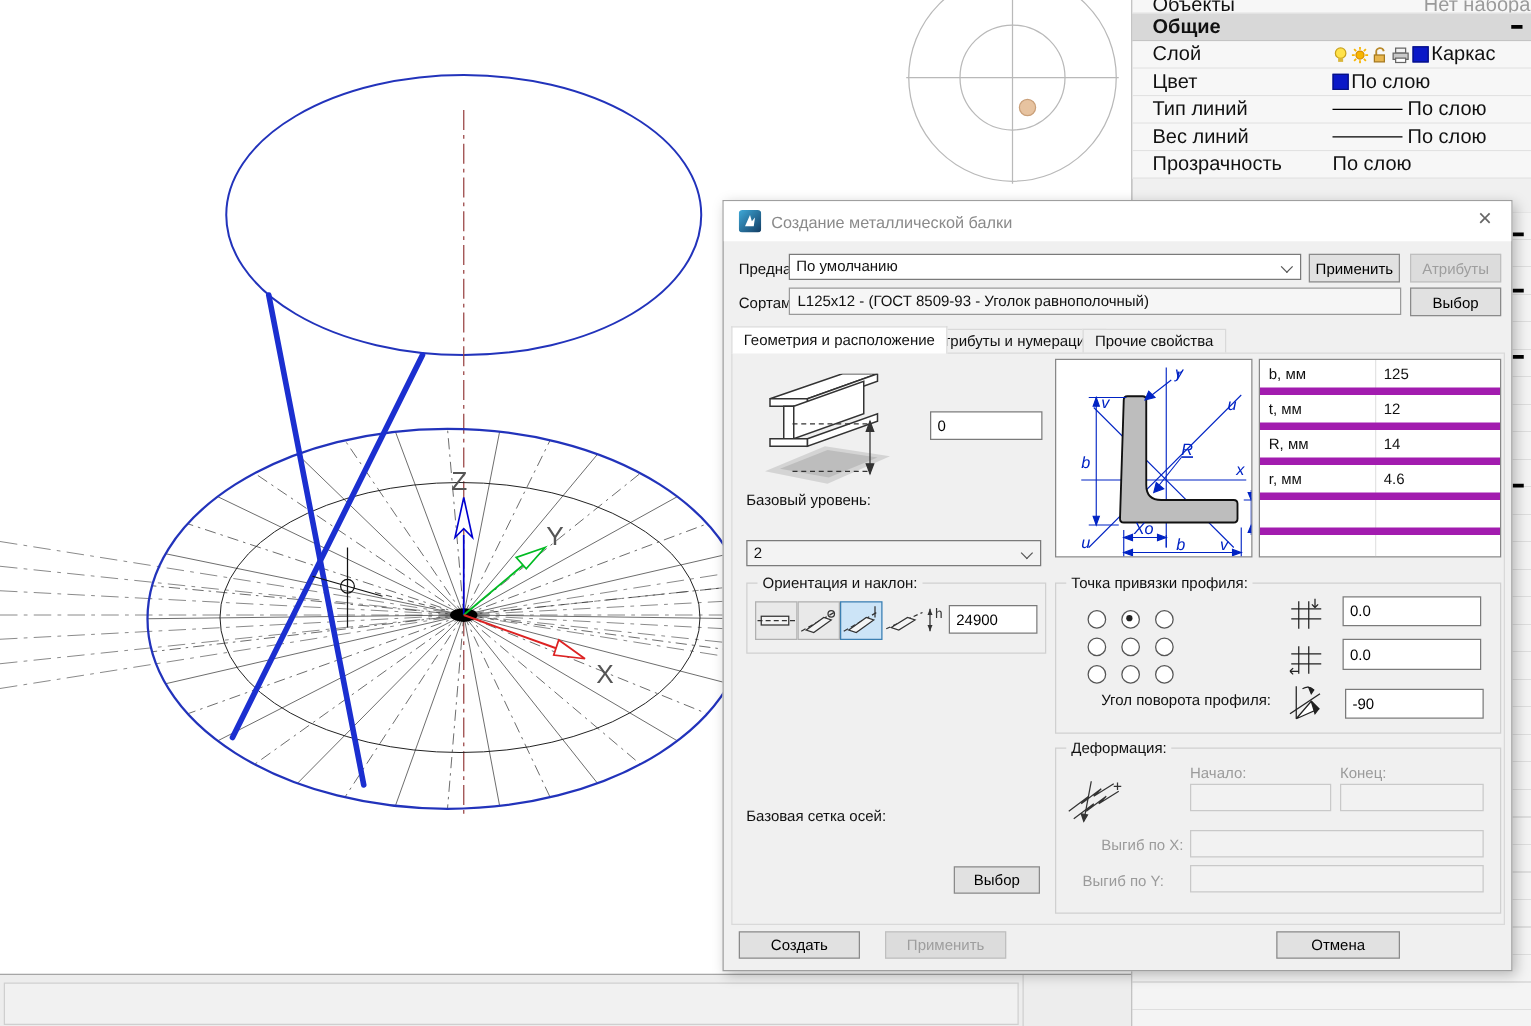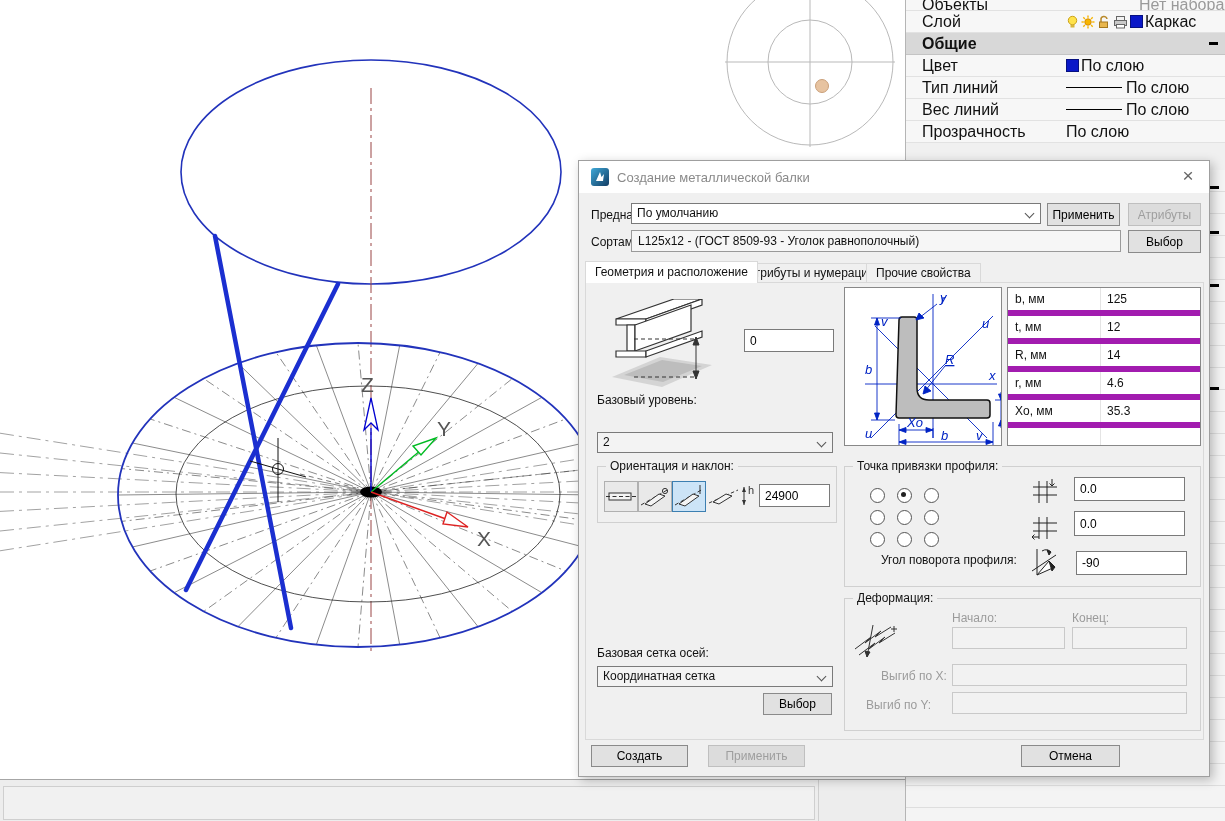--- a/index.html
+++ b/index.html
@@ -158,20 +158,24 @@
 <div id="bottombar" class="abs">
   <div class="inner"></div>
   <div class="vdiv"></div>
 </div>
 
 <div id="props" class="abs">
   <div class="p-row first">
     <span class="lab">Объекты</span>
     <span class="val">Нет набора</span>
   </div>
+  <div class="p-row header">
+    <span class="lab">Общие</span>
+    <span class="dash"></span>
+  </div>
   <div class="p-row">
     <span class="lab">Слой</span>
     <span class="val">
       <svg width="13" height="14">
           <circle cx="6.5" cy="5.5" r="4.2" fill="#ffe24a" stroke="#caa21a"></circle>
           <rect x="4.5" y="9.5" width="4" height="3" fill="#d9b63a"></rect>
         </svg>
       <svg width="14" height="14">
           <circle cx="7" cy="7" r="3.2" fill="#f7b500" stroke="#d98f00"></circle>
           <g stroke="#f7b500" stroke-width="1.4">
@@ -191,24 +195,20 @@
         </svg>
       <svg width="15" height="14">
           <rect x="3.5" y="1.5" width="8" height="4" fill="#f2f2f2" stroke="#666"></rect>
           <rect x="1.5" y="5.5" width="12" height="5" fill="#c9c9c9" stroke="#666"></rect>
           <rect x="3.5" y="9.5" width="8" height="3.5" fill="#fff" stroke="#666"></rect>
         </svg>
       <span class="swatch"></span>
       <span>Каркас</span>
     </span>
   </div>
-  <div class="p-row header">
-    <span class="lab">Общие</span>
-    <span class="dash"></span>
-  </div>
   <div class="p-row">
     <span class="lab">Цвет</span>
     <span class="val">
         <span class="swatch"></span>
       <span>По слою</span>
       </span>
   </div>
   <div class="p-row">
     <span class="lab">Тип линий</span>
     <span class="val">
@@ -324,24 +324,20 @@
     <line x1="1" y1="21" x2="30" y2="8" stroke="#333" stroke-dasharray="3.5 2.5"></line>
     <polygon points="5,20 18,12 24,14 11,22" fill="#f4f4f4" stroke="#333"></polygon>
     <line x1="36" y1="5" x2="36" y2="23" stroke="#333"></line>
     <polygon points="36,5 34,10 38,10" fill="#333"></polygon>
     <polygon points="36,23 34,18 38,18" fill="#333"></polygon>
     <text x="40" y="12" font-size="11" fill="#333">h</text>
   </svg>
   <input class="inp" style="left: 180px; top: 323px; width: 64px; height: 21px;" value="24900">
 
   <span class="lbl" style="left:18px;top:485px">Базовая сетка осей:</span>
-  <div class="combo gray" style="left:18px;top:505px;width:229px;height:19px">
-    <span>Координатная сетка</span>
-    <span class="chev"></span>
-  </div>
   <button class="btn" style="left:184px;top:532px;width:69px;height:22px">Выбор</button>
 
   <div class="whitebox" style="left:265px;top:126px;width:156px;height:157px">
     <svg width="156" height="157">
       <g stroke="#0023c4" stroke-width="0.9" fill="none">
         <line x1="88" y1="6" x2="88" y2="150"></line>
         <line x1="20" y1="96" x2="152" y2="96"></line>
         <line x1="26" y1="150" x2="148" y2="28"></line>
         <line x1="30" y1="38" x2="142" y2="150"></line>
       </g>
@@ -398,24 +394,20 @@
         <span class="c2">12</span>
       </div>
     <div class="trow">
         <span class="c1">R, мм</span>
         <span class="c2">14</span>
       </div>
     <div class="trow">
         <span class="c1">r, мм</span>
         <span class="c2">4.6</span>
       </div>
-    <div class="trow">
-        <span class="c1">Xo, мм</span>
-        <span class="c2">35.3</span>
-      </div>
     <div class="trow"></div>
     <div class="trow"></div>
 
   </div>
 
   <div class="groupbox" style="left:265px;top:305px;width:355px;height:119px">
     <span class="legend">Точка привязки профиля:</span>
   </div>
   <span class="radio" style="left:291px;top:327px"></span>
   <span class="radio sel" style="left:318px;top:327px"></span>

